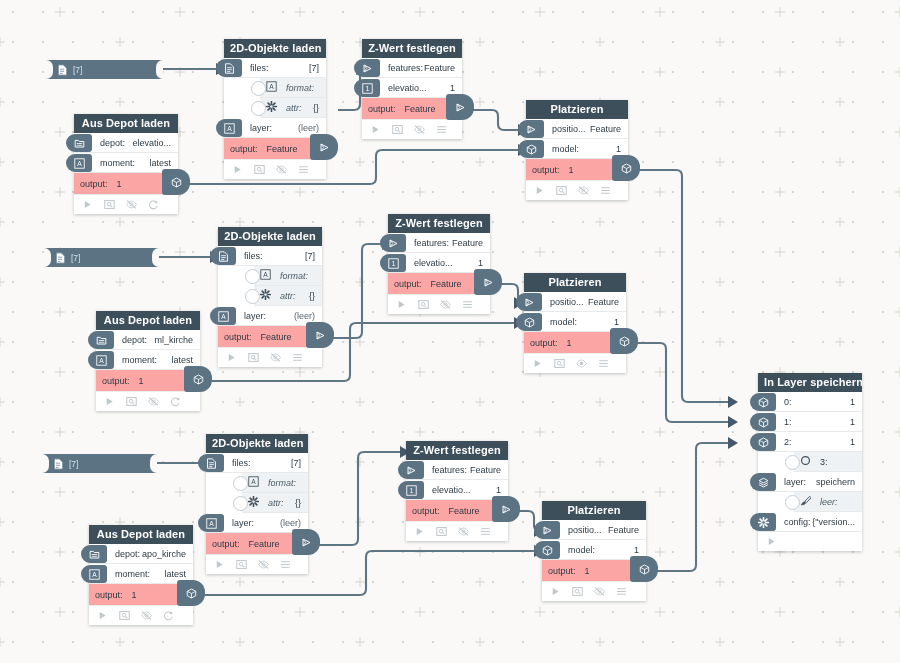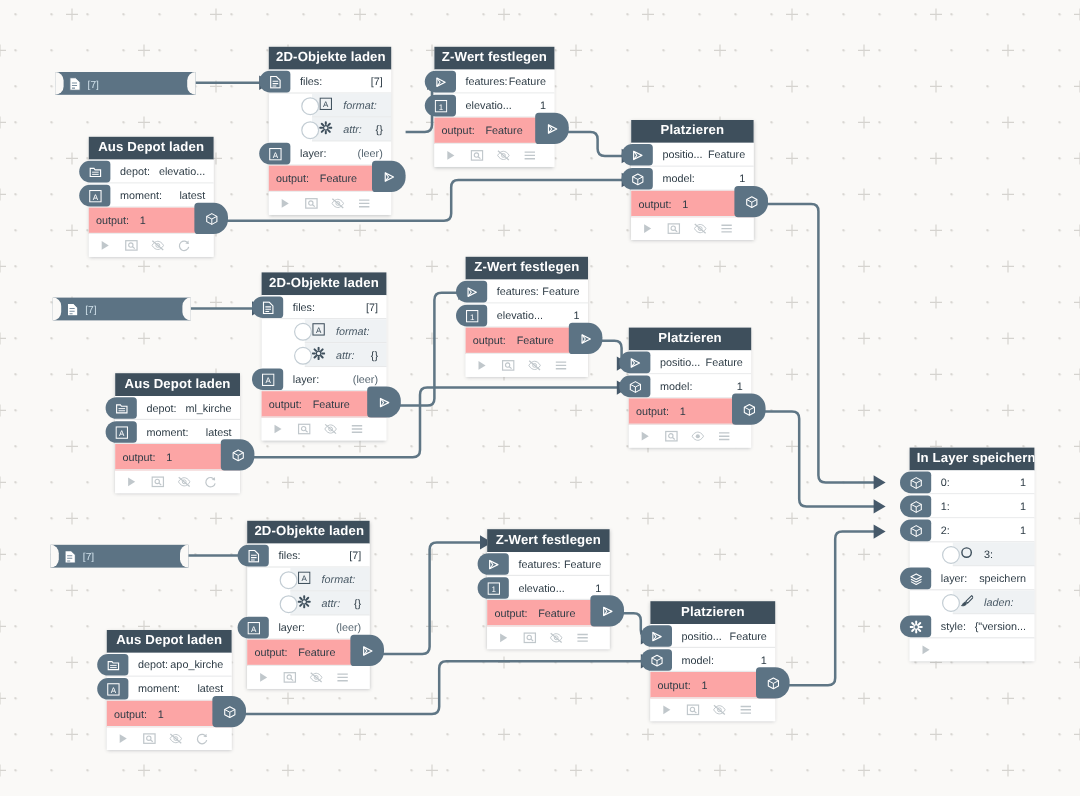--- a/index.html
+++ b/index.html
@@ -959,32 +959,32 @@
           </span>
           <span class="lbl">layer:</span>
           <span class="val">speichern</span>
         </div>
         <div class="row tint">
           <span class="pring"></span>
           <span class="picon"><svg width="11" height="11" viewBox="0 0 14 14">
               <path d="M12.4 1.7 L6.2 7.9 l1.9 1.9 L14 3.6 Z" fill="none" stroke="#3e4f5c" stroke-width="1.15" stroke-linejoin="round"></path>
               <path d="M5.6 8.5 C3.6 8.9 3.2 10.6 1.6 12.4 c2.6 .5 4.6 -.4 5.4 -2.1 Z" fill="#3e4f5c" stroke="#3e4f5c" stroke-width=".9" stroke-linejoin="round"></path>
             </svg></span>
-          <span class="lbl it">laden:</span>
+          <span class="lbl it">leer:</span>
         </div>
         <div class="row">
           <span class="pbadge">
             <svg width="11" height="11" viewBox="0 0 14 14">
               <circle cx="7" cy="7" r="2.4" fill="none" stroke="#ffffff" stroke-width="1.3"></circle>
               <g stroke="#ffffff" stroke-width="2.1" stroke-linecap="round">
                 <path d="M7 .9v2.2M7 10.9v2.2M.9 7h2.2M10.9 7h2.2M2.7 2.7l1.6 1.6M9.7 9.7l1.6 1.6M11.3 2.7l-1.6 1.6M4.3 9.7l-1.6 1.6"></path>
               </g>
             </svg>
           </span>
-          <span class="lbl">style:</span>
+          <span class="lbl">config:</span>
           <span class="val">{"version...</span>
         </div>
       </div>
       <div class="toolbar">
         <svg class="ti" viewBox="0 0 14 14">
           <path d="M3.5 2.4 L11 7 L3.5 11.6 Z" fill="#9aa5ac"></path>
         </svg>
       </div>
     </div>
 </div>

